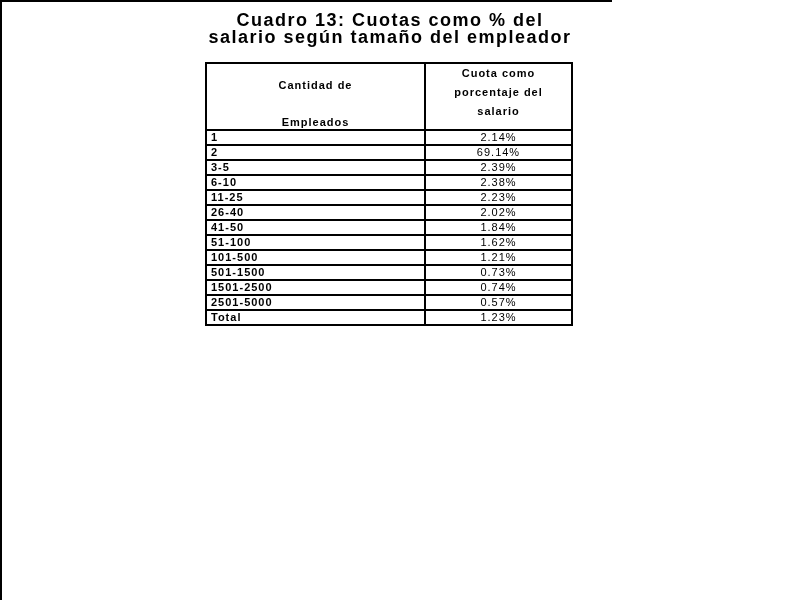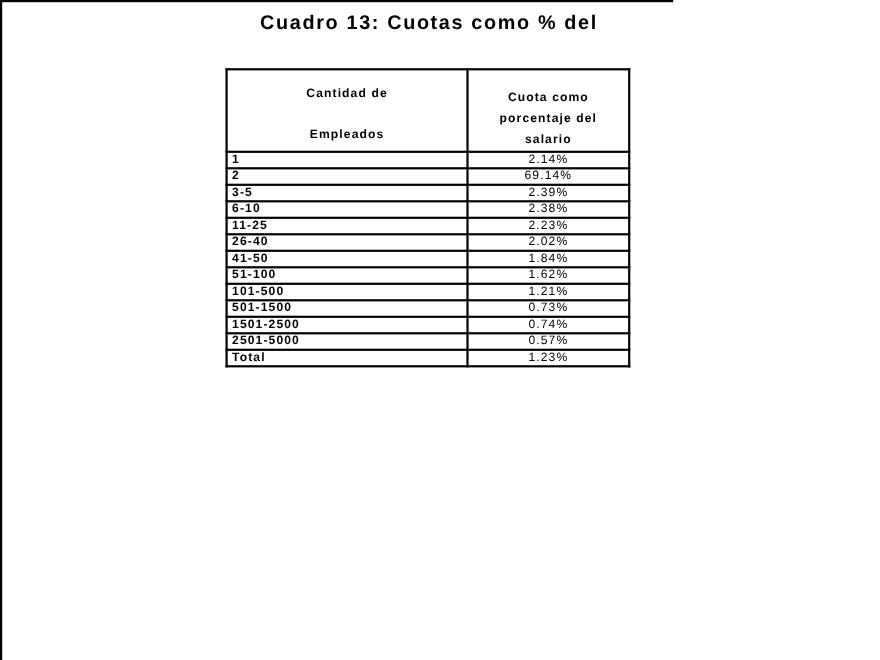--- a/index.html
+++ b/index.html
@@ -45,21 +45,21 @@
   th.hdr-col2 { width: 147px; }
   table.quota-table thead th {
     height: 63px;
     vertical-align: top;
     font-weight: bold;
     text-align: center;
   }
   .hdr-col1 .hdr-line1 { margin-top: 15px; line-height: 13px; }
   .hdr-col1 .hdr-line2 { margin-top: 24px; line-height: 13px; }
   .hdr-col2 .hdr-line { margin-top: 0; padding-top: 0; line-height: 19px; }
-  .hdr-col2 { padding-top: 16px; }
+  .hdr-col2 { padding-top: 0; }
   table.quota-table tbody td {
     height: 14.7px;
     padding: 0 4px;
     line-height: 13px;
     vertical-align: middle;
   }
   td.label-cell {
     font-weight: bold;
     text-align: left;
   }
@@ -71,20 +71,21 @@
   }
 </style>
 </head>
 <body>
 
 <div class="frame-left"></div>
 <div class="frame-top"></div>
 
 <div class="doc-title">
   <div>Cuadro 13: Cuotas como % del</div>
+  <div>salario según tamaño del empleador</div>
 </div>
 
 <table class="quota-table">
   <thead>
     <tr>
       <th class="hdr-col1">
         <div class="hdr-line1">Cantidad de</div>
         <div class="hdr-line2">Empleados</div>
       </th>
       <th class="hdr-col2">

